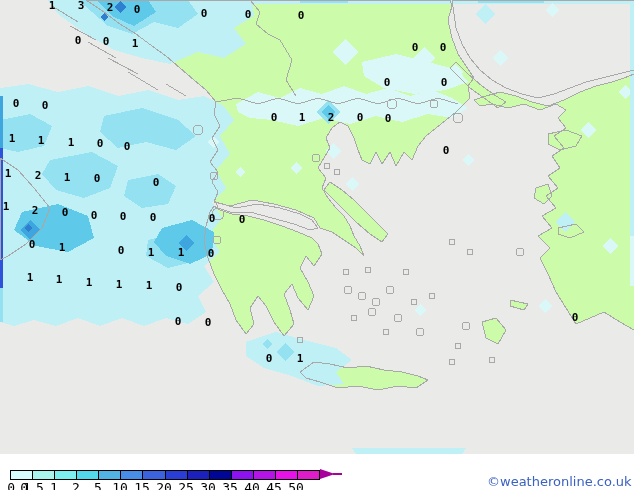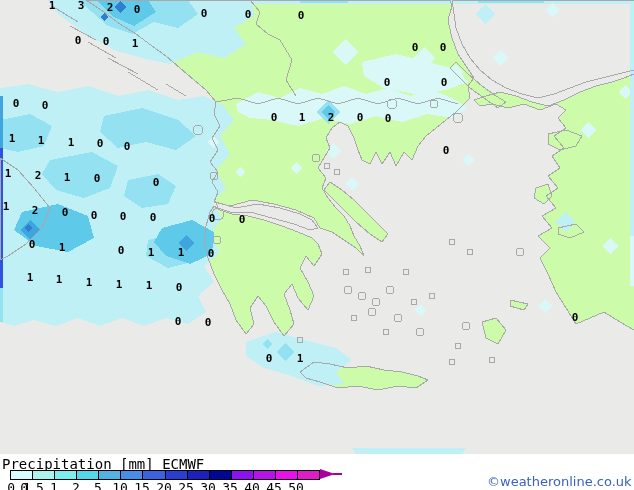--- a/index.html
+++ b/index.html
@@ -231,21 +231,20 @@
           <text x="178" y="325" class="gridnum">0</text>
           <text x="208" y="326" class="gridnum">0</text>
           <text x="575" y="321" class="gridnum">0</text>
           <text x="269" y="362" class="gridnum">0</text>
           <text x="300" y="362" class="gridnum">1</text>
         </g>
     </svg>
   </div>
 
   <div id="legend">
-    <div id="legend-title">Precipitation [mm] ECMWF</div>
     <div id="legend-bar">
         <div class="seg" style="background: rgb(216, 251, 251);"></div>
         <div class="seg" style="background: rgb(170, 244, 238);"></div>
         <div class="seg" style="background: rgb(124, 238, 240);"></div>
         <div class="seg" style="background: rgb(82, 216, 234);"></div>
         <div class="seg" style="background: rgb(82, 178, 228);"></div>
         <div class="seg" style="background: rgb(72, 142, 232);"></div>
         <div class="seg" style="background: rgb(60, 98, 224);"></div>
         <div class="seg" style="background: rgb(42, 62, 212);"></div>
         <div class="seg" style="background: rgb(28, 32, 188);"></div>

